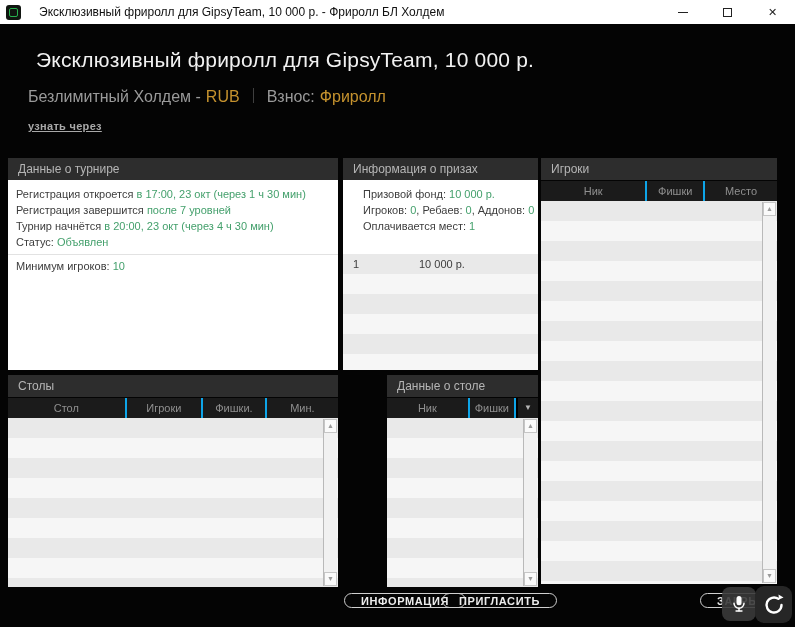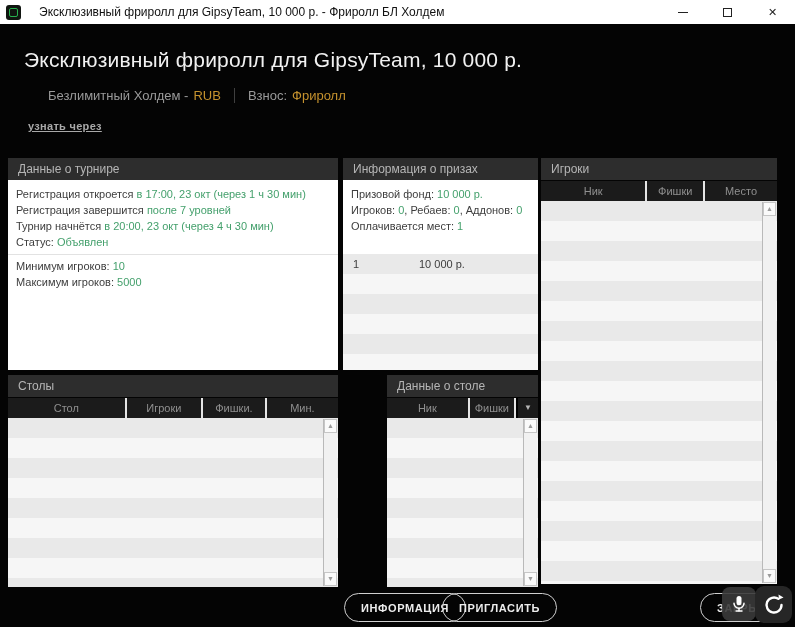--- a/index.html
+++ b/index.html
@@ -10,67 +10,67 @@
   
   .titlebar { position:absolute; left:0; top:0; width:795px; height:24px; background:#ffffff; display:flex; align-items:center; }
   .app-icon { width:15px; height:15px; margin:0 7px 0 6px; background:#101510; border-radius:3px; position:relative; flex:0 0 auto; }
   .app-icon::after { content:""; position:absolute; left:3px; top:3px; width:7px; height:7px; border:1.5px solid #27b04e; border-radius:2px; }
   .title-text { font-size:12px; color:#111; white-space:nowrap; overflow:hidden; flex:1 1 auto;margin-left:11px; }
   .win-btn { width:45px; height:24px; display:flex; align-items:center; justify-content:center; color:#222; font-size:11px; cursor:default; flex:0 0 auto; }
   .glyph-min { width:10px; height:1px; background:#222; display:block; }
   .glyph-max { width:9px; height:9px; border:1px solid #222; display:block; }
 
   
-  .page-title { position:absolute; left:24px; top:48px; font-size:21px; color:#f1f1f1; font-weight:400; letter-spacing:0.2px; }
-  .subtitle { position:absolute; left:28px; top:88px; display:flex; font-size:13px; color:#9a9a9a;margin-left:20px; }
+  .page-title { position:absolute; left:36px; top:48px; font-size:21px; color:#f1f1f1; font-weight:400; letter-spacing:0.2px; }
+  .subtitle { position:absolute; left:28px; top:88px; display:flex; font-size:16px; color:#9a9a9a; }
   .subtitle .accent { color:#c5922e; margin-left:5px; }
   .subtitle .accent2 { color:#c5922e; margin-left:5px; }
   .v-sep { width:1px; height:15px; background:#3f3f3f; margin:0 13px; }
   .more-link { position:absolute; left:28px; top:120px; font-size:11px; font-weight:bold; color:#a9a9a9; text-decoration:underline; letter-spacing:0.3px; cursor:pointer; }
 
   
   .panel { position:absolute; display:flex; flex-direction:column; }
   .panel-head { height:22px; background:#2d2d2d; color:#b5b5b5; font-size:12px; line-height:22px; padding-left:10px; flex:0 0 auto; }
   .col-row { height:20px; background:#1b1b1b; display:flex; flex:0 0 auto; margin-top:1px; }
-  .col-cell { color:#8f8f8f; font-size:11px; line-height:20px; text-align:center; border-right:2px solid #e5e5e5; }
+  .col-cell { color:#8f8f8f; font-size:11px; line-height:20px; text-align:center; border-right:2px solid #0ea5e9; }
   .col-cell:last-child { border-right:none; }
   .panel-body { background:#ffffff; position:relative; flex:1 1 auto; overflow:hidden; }
   .stripes { background:repeating-linear-gradient(to bottom,#e9e9e9 0px,#e9e9e9 20px,#f6f6f6 20px,#f6f6f6 40px); }
 
   .info-line { font-size:11px; color:#3d3d3d; line-height:16px; padding:0 8px; white-space:nowrap; }
   .info-line .val { color:#44a06c; }
   .divider { border-top:1px solid #e2e2e2; margin:4px 0 3px 0; }
   .pad-top { padding-top:6px; }
 
   
   #panel-tournament { left:8px;  top:158px; width:330px; height:212px; }
   
   #panel-prizes     { left:343px; top:158px; width:195px; height:212px;border-radius:21px; }
-  .prize-text { padding-top:6px; }
+  .prize-text { padding-top:6px;padding-left:12px; }
   .prize-table { position:absolute; left:0; right:0; top:74px; bottom:0; }
   .prize-row { height:20px; display:flex; align-items:center; font-size:11px; color:#3d3d3d; }
   .prize-place { width:38px; padding-left:10px; }
   .prize-amount { padding-left:38px; }
   
   #panel-players    { left:541px; top:158px; width:236px; height:426px; }
   
   #panel-tables     { left:8px;  top:375px; width:330px; height:212px; }
   
   #panel-tabledata  { left:343px; top:375px; width:195px; height:212px;padding-left:44px; }
 
   .dd-box { width:22px; border-right:none; display:flex; align-items:center; justify-content:center; color:#b5b5b5; font-size:8px; border-left:2px solid #000; }
 
   
   .sbar { position:absolute; top:1px; right:1px; bottom:1px; width:14px; background:#f1f1f1; border-left:1px solid #b9b9b9; }
   .sbar .arr { position:absolute; left:0; width:13px; height:14px; background:#fafafa; border:1px solid #c6c6c6; color:#9a9a9a; font-size:7px; line-height:12px; text-align:center; }
   .sbar .arr.up { top:0; }
   .sbar .arr.dn { bottom:0; }
 
   
-  .pill-btn { position:absolute; top:593px; height:29px; border:1px solid #cfcfcf; border-radius:15px; background:transparent; color:#ececec; font-size:11px; font-weight:bold; letter-spacing:0.6px; font-family:"Liberation Sans",sans-serif; padding:0 16px; cursor:pointer; }
+  .pill-btn { position:absolute; top:593px; height:15px; border:1px solid #cfcfcf; border-radius:15px; background:transparent; color:#ececec; font-size:11px; font-weight:bold; letter-spacing:0.6px; font-family:"Liberation Sans",sans-serif; padding:0 16px; cursor:pointer; }
   #btn-info   { left:344px; }
   #btn-invite { left:442px; }
   #btn-close  { left:700px; width:92px; }
   .overlay-box { position:absolute; display:flex; align-items:center; justify-content:center; cursor:pointer; }
   #mic-box  { left:722px; top:587px; width:34px; height:34px; background:rgba(58,58,58,0.9); border-radius:8px; z-index:5; }
   #sync-box { left:755px; top:586px; width:37px; height:37px; background:#262626; border-radius:9px; z-index:6; }
 </style>
 </head>
 <body>
 
@@ -102,21 +102,20 @@
 
   <div class="panel" id="panel-tournament">
     <div class="panel-head">Данные о турнире</div>
     <div class="panel-body pad-top">
       <div class="info-line"><span>Регистрация откроется </span><span class="val">в 17:00, 23 окт (через 1 ч 30 мин)</span></div>
       <div class="info-line"><span>Регистрация завершится </span><span class="val">после 7 уровней</span></div>
       <div class="info-line"><span>Турнир начнётся </span><span class="val">в 20:00, 23 окт (через 4 ч 30 мин)</span></div>
       <div class="info-line"><span>Статус: </span><span class="val">Объявлен</span></div>
       <div class="divider"></div>
       <div class="info-line"><span>Минимум игроков: </span><span class="val">10</span></div>
-      <div class="info-line"><span>Максимум игроков: </span><span class="val">5000</span></div>
     </div>
   </div>
 
   <div class="panel" id="panel-prizes">
     <div class="panel-head">Информация о призах</div>
     <div class="panel-body">
       <div class="prize-text">
         <div class="info-line"><span>Призовой фонд: </span><span class="val">10 000 р.</span></div>
         <div class="info-line"><span>Игроков: </span><span class="val">0</span><span>, Ребаев: </span><span class="val">0</span><span>, Аддонов: </span><span class="val">0</span></div>
         <div class="info-line"><span>Оплачивается мест: </span><span class="val">1</span></div>

